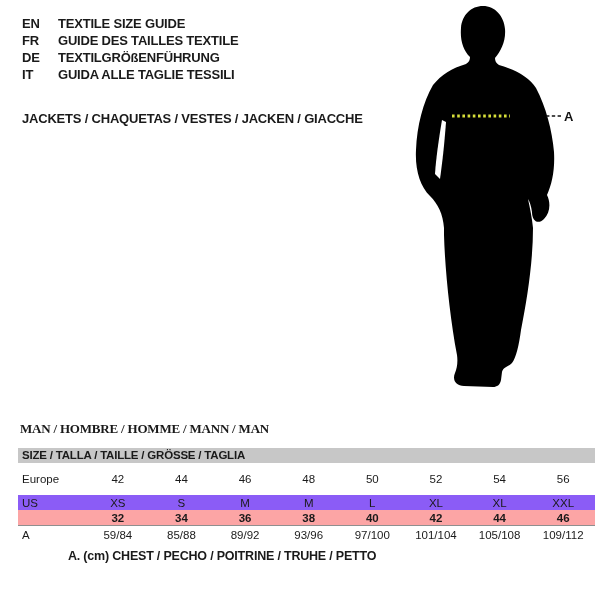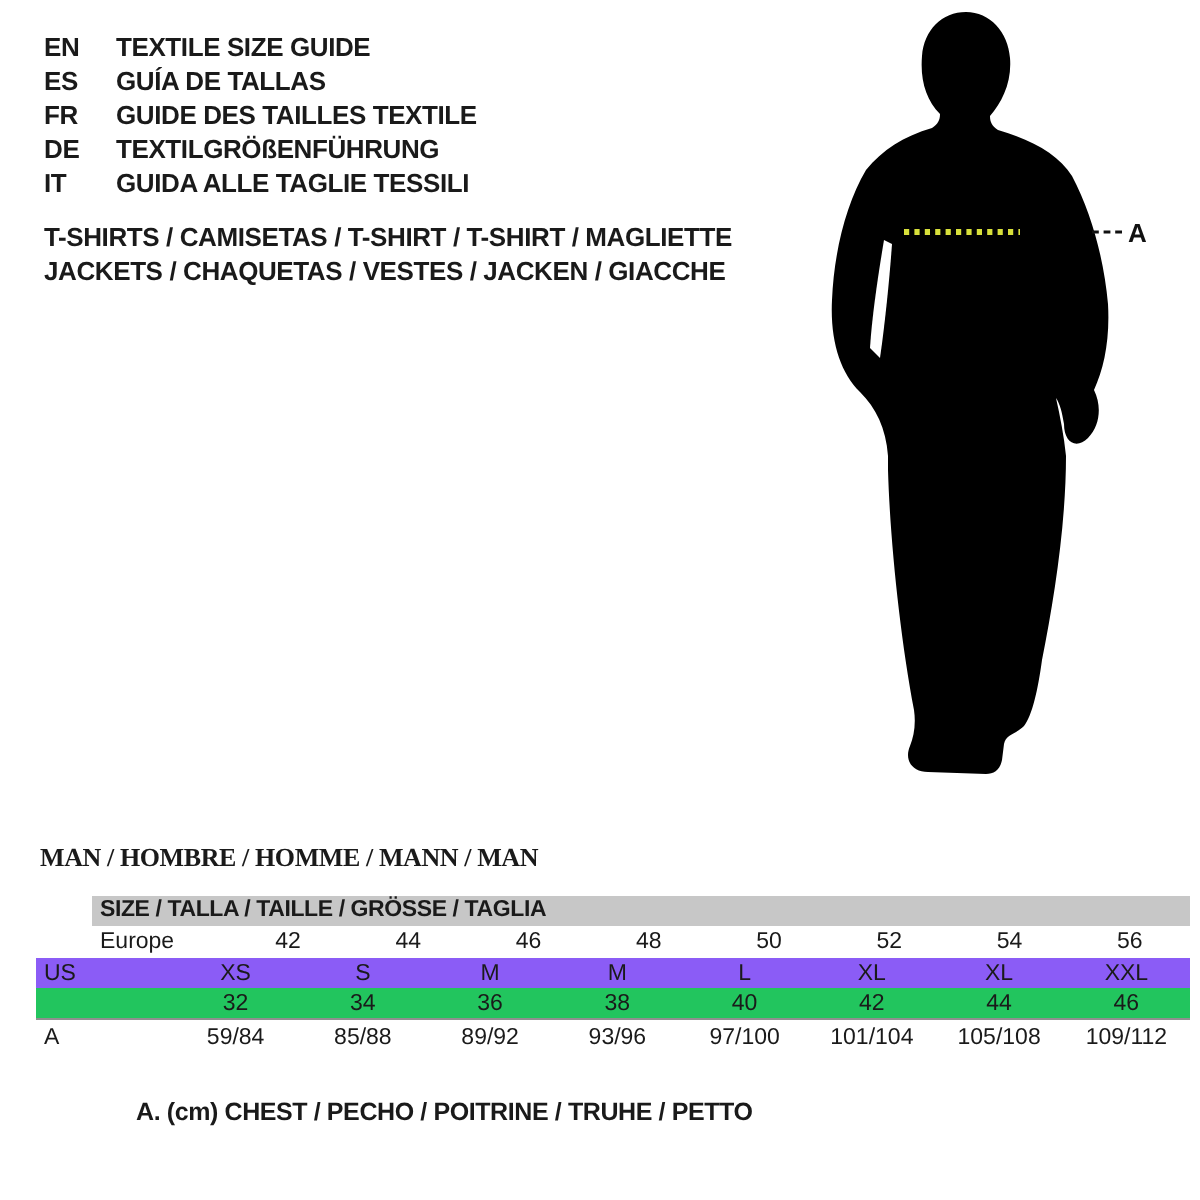--- a/index.html
+++ b/index.html
@@ -19,62 +19,57 @@
   .garment-lines{position:absolute;left:22px;top:110px;font-weight:bold;font-size:13px;line-height:17px;letter-spacing:-0.2px;}
 
   
   .figure-wrap{position:absolute;left:400px;top:0;width:200px;height:400px;}
 
   
   .section-title{position:absolute;left:20px;top:421px;font-weight:bold;font-size:13px;letter-spacing:-0.2px;font-family:Liberation Serif, serif;}
 
   
   .size-table{position:absolute;left:18px;top:448px;width:577px;font-size:11.5px;}
-  .t-header{height:15px;line-height:15px;background:#c7c7c7;font-weight:bold;padding-left:4px;letter-spacing:-0.2px;margin-left:28px;}
+  .t-header{height:15px;line-height:15px;background:#c7c7c7;font-weight:bold;padding-left:4px;letter-spacing:-0.2px;}
   .t-row{display:grid;grid-template-columns:68px repeat(8,1fr);align-items:center;}
   .t-label{padding-left:4px;text-align:left;}
   .t-cell{text-align:center;}
-  .r-europe{height:16px;margin-left:28px;}
+  .r-europe{height:32px;}
   .r-us{height:15px;background:#8b5cf6;}
-  .r-num{height:16px;background:#22c55e;border-bottom:1px solid #8f8f8f;box-sizing:border-box;}
+  .r-num{height:16px;background:#fca5a5;border-bottom:1px solid #8f8f8f;box-sizing:border-box;font-weight:bold;}
   .r-a{height:17px;}
 
   
   .footnote{position:absolute;left:20px;top:549px;font-weight:bold;font-size:12.5px;letter-spacing:-0.2px;margin-left:48px;}
 </style>
 </head>
 <body>
 
 <div class="page">
 
   <div class="lang-list">
     <div class="lang-row">
       <span class="lang-code">EN</span>
       <span class="lang-label">TEXTILE SIZE GUIDE</span>
     </div>
     <div class="lang-row">
-      <span class="lang-code">ES</span>
-      <span class="lang-label">GUÍA DE TALLAS</span>
-    </div>
-    <div class="lang-row">
       <span class="lang-code">FR</span>
       <span class="lang-label">GUIDE DES TAILLES TEXTILE</span>
     </div>
     <div class="lang-row">
       <span class="lang-code">DE</span>
       <span class="lang-label">TEXTILGRÖßENFÜHRUNG</span>
     </div>
     <div class="lang-row">
       <span class="lang-code">IT</span>
       <span class="lang-label">GUIDA ALLE TAGLIE TESSILI</span>
     </div>
   </div>
 
   <div class="garment-lines">
-    <div>T-SHIRTS / CAMISETAS / T-SHIRT / T-SHIRT / MAGLIETTE</div>
     <div>JACKETS / CHAQUETAS / VESTES / JACKEN / GIACCHE</div>
   </div>
 
   <div class="figure-wrap">
     <svg width="200" height="400" viewBox="0 0 200 400" xmlns="http://www.w3.org/2000/svg">
       <path fill="#000000" d="
         M 83,6
         C 71,6 62,15 61,28
         C 60,40 63,50 70,57
         C 70,60 69,62 66,64

